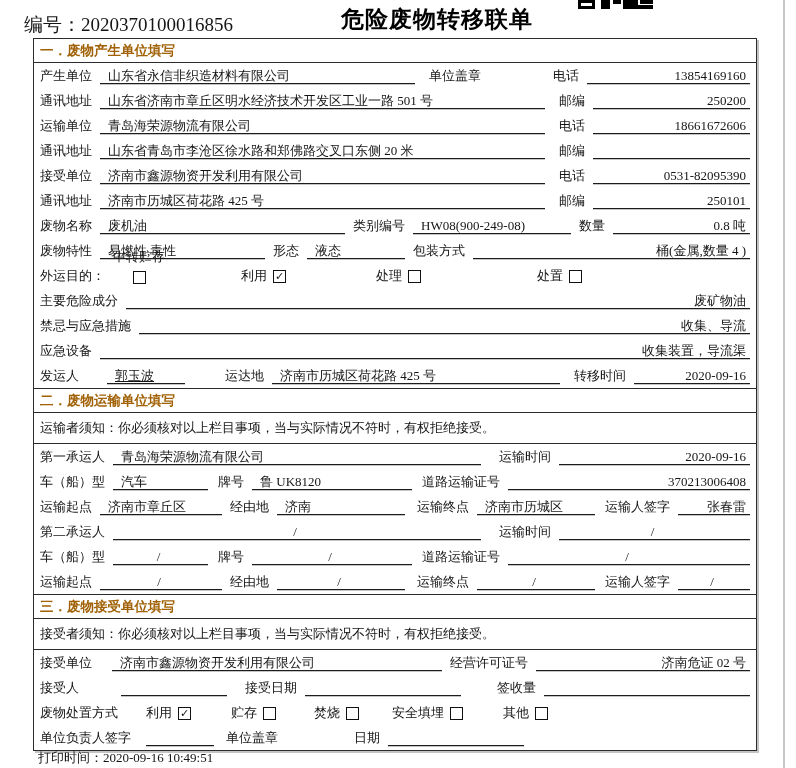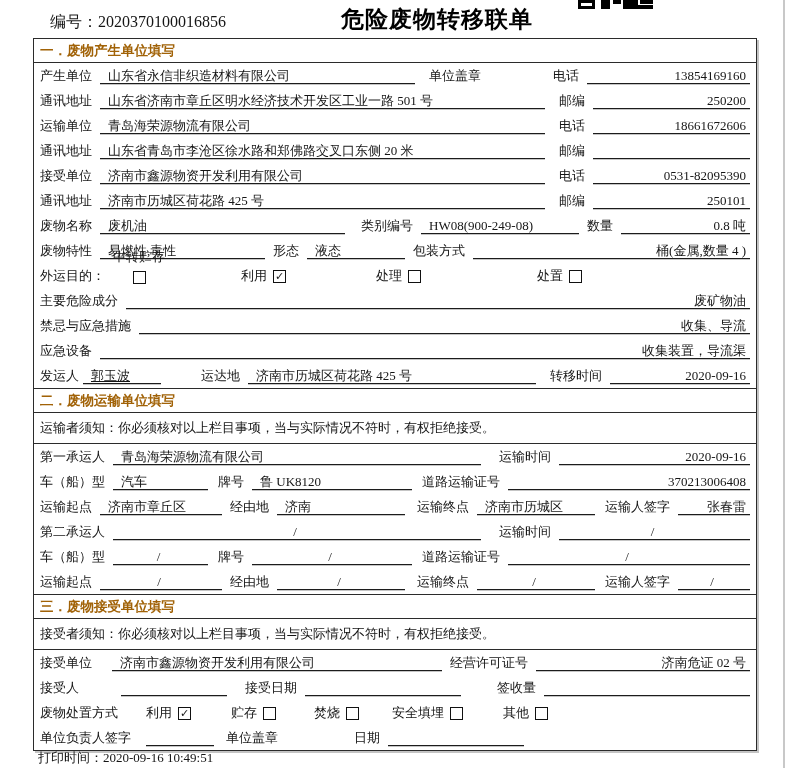--- a/index.html
+++ b/index.html
@@ -2,21 +2,21 @@
 <html><head>
 <meta charset="utf-8">
 <style>
   html,body{margin:0;padding:0;}
   body{
     width:796px;height:768px;background:#ffffff;position:relative;overflow:hidden;
     font-family:"Liberation Serif","DejaVu Serif",serif;color:#151515;
   }
   .page-edge{position:absolute;left:783px;top:0;width:2px;height:768px;background:#c8c8c8;}
   
-  .serial{position:absolute;left:50px;top:12px;font-size:16px;white-space:nowrap;}
+  .serial{position:absolute;left:24px;top:12px;font-size:19px;white-space:nowrap;}
   .doc-title{
     position:absolute;left:437px;top:4px;transform:translateX(-50%);
     font-family:"Liberation Sans","DejaVu Sans",sans-serif;font-weight:bold;
     font-size:23px;letter-spacing:1px;white-space:nowrap;color:#000000;
   }
   .qr{position:absolute;left:578px;top:0;width:76px;height:9px;}
   .qr div{position:absolute;background:#000;}
   .qr .q1{left:0;top:0;width:17px;height:9px;background:#fff;border:3px solid #000;box-sizing:border-box;}
   .qr .q2{left:23px;top:0;width:9px;height:9px;}
   .qr .q3{left:35px;top:0;width:8px;height:4px;}
@@ -118,21 +118,21 @@
       </div>
       <div class="row">
         <span class="lbl">通讯地址</span>
         <span class="field" style="width: 445px;">济南市历城区荷花路 425 号</span>
         <span class="lbl" style="margin-left: 14px;">邮编</span>
         <span class="field fill">250101</span>
       </div>
       <div class="row">
         <span class="lbl">废物名称</span>
         <span class="field" style="width: 245px;">废机油</span>
-        <span class="lbl" style="margin-left: 16px;">类别编号</span>
+        <span class="lbl" style="margin-left: 8px;">类别编号</span>
         <span class="field" style="width: 158px;">HW08(900-249-08)</span>
         <span class="lbl" style="margin-left: 8px;">数量</span>
         <span class="field fill">0.8 吨</span>
       </div>
       <div class="row">
         <span class="lbl">废物特性</span>
         <span class="field" style="width: 165px;">易燃性,毒性</span>
         <span class="lbl" style="margin-left: 8px;">形态</span>
         <span class="field" style="width: 98px;">液态</span>
         <span class="lbl" style="margin-left: 8px;">包装方式</span>
@@ -164,21 +164,21 @@
       <div class="row">
         <span class="lbl">禁忌与应急措施</span>
         <span class="field fill">收集、导流</span>
       </div>
       <div class="row">
         <span class="lbl">应急设备</span>
         <span class="field fill">收集装置，导流渠</span>
       </div>
       <div class="row">
         <span class="lbl">发运人</span>
-        <span class="field" style="width: 78px; margin-left: 4px; text-decoration: underline;">郭玉波</span>
+        <span class="field" style="width: 78px; margin-left: 28px; text-decoration: underline;">郭玉波</span>
         <span class="lbl" style="margin-left: 40px;">运达地</span>
         <span class="field" style="width: 288px;">济南市历城区荷花路 425 号</span>
         <span class="lbl" style="margin-left: 14px;">转移时间</span>
         <span class="field fill">2020-09-16</span>
       </div>
     </div>
     <div class="section">
       <div class="sec-header">二．废物运输单位填写</div>
       <div class="notice">运输者须知：你必须核对以上栏目事项，当与实际情况不符时，有权拒绝接受。</div>
       <div class="row">

